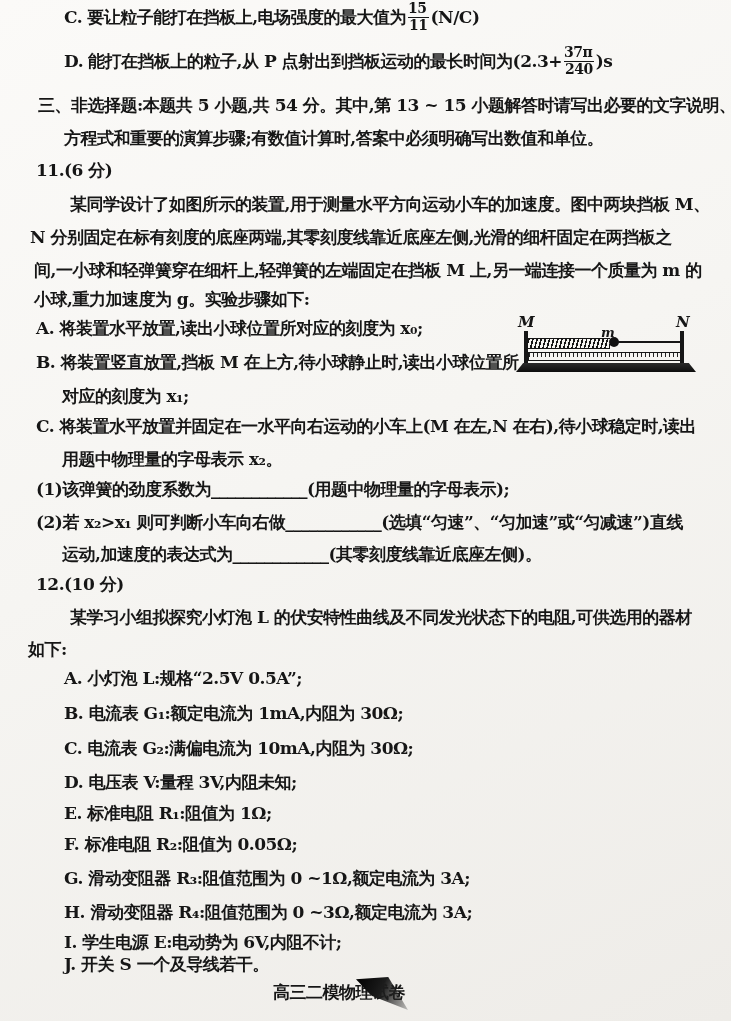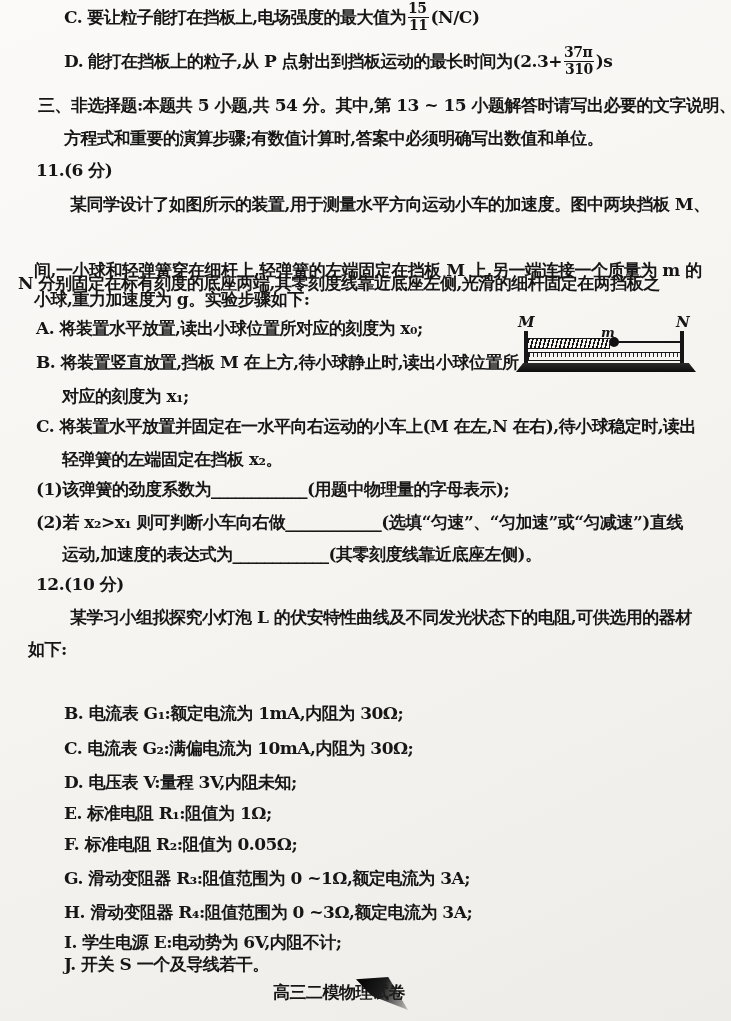--- a/index.html
+++ b/index.html
@@ -71,39 +71,39 @@
       <span class="den">11</span>
     </span>
     <span>(N/C)</span>
   </div>
 
   <div class="ln opt" style="left:64px;top:44px;">
     <span class="lab">D.</span>
     <span>能打在挡板上的粒子,从 P 点射出到挡板运动的最长时间为(2.3+</span>
     <span class="frac">
       <span class="num">37π</span>
-      <span class="den">310</span>
+      <span class="den">240</span>
     </span>
     <span>)s</span>
   </div>
 
   <div class="ln" style="left:38px;top:93px;">三、非选择题:本题共 5 小题,共 54 分。其中,第 13 ~ 15 小题解答时请写出必要的文字说明、</div>
   <div class="ln" style="left:64px;top:126px;">方程式和重要的演算步骤;有数值计算时,答案中必须明确写出数值和单位。</div>
 
   <div class="ln" style="left:36px;top:158px;">11.(6 分)</div>
   <div class="ln" style="left:70px;top:192px;">某同学设计了如图所示的装置,用于测量水平方向运动小车的加速度。图中两块挡板 M、</div>
-  <div class="ln" style="left:18px;top:225px;margin-top:46px;">N 分别固定在标有刻度的底座两端,其零刻度线靠近底座左侧,光滑的细杆固定在两挡板之</div>
+  <div class="ln" style="left:30px;top:225px;">N 分别固定在标有刻度的底座两端,其零刻度线靠近底座左侧,光滑的细杆固定在两挡板之</div>
   <div class="ln" style="left:34px;top:258px;">间,一小球和轻弹簧穿在细杆上,轻弹簧的左端固定在挡板 M 上,另一端连接一个质量为 m 的</div>
   <div class="ln" style="left:34px;top:287px;text-align:right;">小球,重力加速度为 g。实验步骤如下:</div>
 
   <div class="ln" style="left:36px;top:316px;">A. 将装置水平放置,读出小球位置所对应的刻度为 x₀;</div>
   <div class="ln" style="left:36px;top:350px;">B. 将装置竖直放置,挡板 M 在上方,待小球静止时,读出小球位置所</div>
   <div class="ln" style="left:62px;top:384px;">对应的刻度为 x₁;</div>
   <div class="ln" style="left:36px;top:414px;">C. 将装置水平放置并固定在一水平向右运动的小车上(M 在左,N 在右),待小球稳定时,读出</div>
-  <div class="ln" style="left:62px;top:447px;">轻弹簧的左端固定在挡板 x₂。</div>
+  <div class="ln" style="left:62px;top:447px;">用题中物理量的字母表示 x₂。</div>
 
   <div class="ln" style="left:36px;top:477px;">(1)该弹簧的劲度系数为____________(用题中物理量的字母表示);</div>
   <div class="ln" style="left:36px;top:510px;">(2)若 x₂&gt;x₁ 则可判断小车向右做____________(选填“匀速”、“匀加速”或“匀减速”)直线</div>
   <div class="ln" style="left:62px;top:542px;">运动,加速度的表达式为____________(其零刻度线靠近底座左侧)。</div>
 
   <div class="figure">
     <span class="fig-label" style="left:2px;top:2px;">M</span>
     <span class="fig-label" style="left:160px;top:2px;">N</span>
     <span class="fig-label" style="left:85px;top:13px;font-size:13px;">m</span>
     <div class="wall" style="left:8px;"></div>
@@ -112,20 +112,21 @@
     <div class="ball"></div>
     <div class="rod"></div>
     <div class="ruler"></div>
     <div class="base"></div>
   </div>
 
   <div class="ln" style="left:36px;top:572px;">12.(10 分)</div>
   <div class="ln" style="left:70px;top:605px;">某学习小组拟探究小灯泡 L 的伏安特性曲线及不同发光状态下的电阻,可供选用的器材</div>
   <div class="ln" style="left:28px;top:637px;">如下:</div>
 
+  <div class="ln" style="left:64px;top:666px;">A. 小灯泡 L:规格“2.5V   0.5A”;</div>
   <div class="ln" style="left:64px;top:701px;">B. 电流表 G₁:额定电流为 1mA,内阻为 30Ω;</div>
   <div class="ln" style="left:64px;top:736px;">C. 电流表 G₂:满偏电流为 10mA,内阻为 30Ω;</div>
   <div class="ln" style="left:64px;top:770px;">D. 电压表 V:量程 3V,内阻未知;</div>
   <div class="ln" style="left:64px;top:801px;">E. 标准电阻 R₁:阻值为 1Ω;</div>
   <div class="ln" style="left:64px;top:832px;">F. 标准电阻 R₂:阻值为 0.05Ω;</div>
   <div class="ln" style="left:64px;top:866px;">G. 滑动变阻器 R₃:阻值范围为 0 ~1Ω,额定电流为 3A;</div>
   <div class="ln" style="left:64px;top:900px;">H. 滑动变阻器 R₄:阻值范围为 0 ~3Ω,额定电流为 3A;</div>
   <div class="ln" style="left:64px;top:930px;">I. 学生电源 E:电动势为 6V,内阻不计;</div>
   <div class="ln" style="left:64px;top:952px;">J. 开关 S 一个及导线若干。</div>
 

